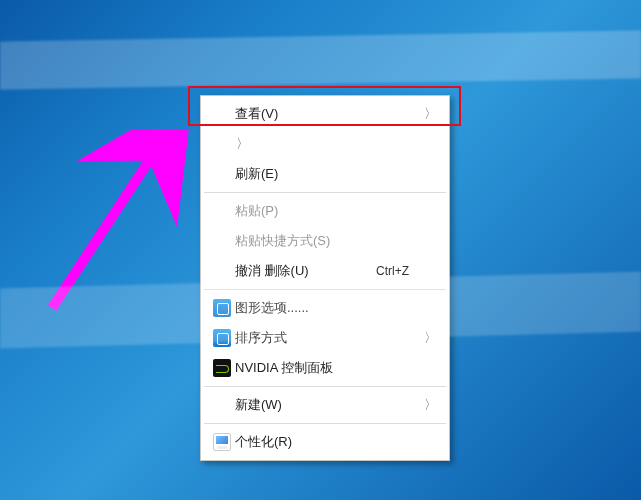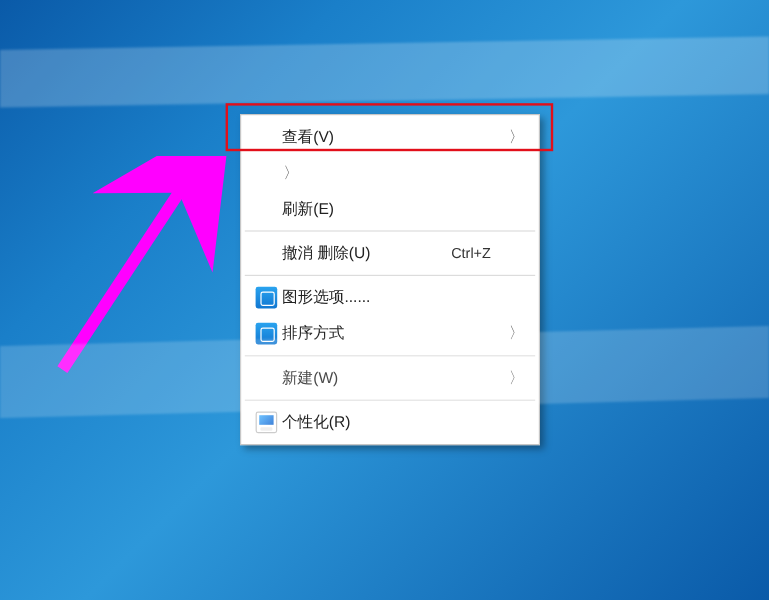--- a/index.html
+++ b/index.html
@@ -77,21 +77,31 @@
     </div>
 
     <div class="menu-row">
       <span class="icon-slot"></span>
       <span class="label-slot">刷新(E)</span>
       <span class="arrow-slot"></span>
     </div>
 
     <div class="sep"></div>
 
+    <div class="menu-row disabled">
+      <span class="icon-slot"></span>
+      <span class="label-slot">粘贴(P)</span>
+      <span class="arrow-slot"></span>
+    </div>
 
+    <div class="menu-row disabled">
+      <span class="icon-slot"></span>
+      <span class="label-slot">粘贴快捷方式(S)</span>
+      <span class="arrow-slot"></span>
+    </div>
 
     <div class="menu-row">
       <span class="icon-slot"></span>
       <span class="label-slot">撤消 删除(U)</span>
       <span class="shortcut-slot">Ctrl+Z</span>
       <span class="arrow-slot"></span>
     </div>
 
     <div class="sep"></div>
 
@@ -104,20 +114,27 @@
     </div>
 
     <div class="menu-row">
       <span class="icon-slot">
           <span class="ico ico-intel"></span>
         </span>
       <span class="label-slot">排序方式</span>
       <span class="arrow-slot">〉</span>
     </div>
 
+    <div class="menu-row">
+      <span class="icon-slot">
+          <span class="ico ico-nvidia"></span>
+        </span>
+      <span class="label-slot">NVIDIA 控制面板</span>
+      <span class="arrow-slot"></span>
+    </div>
 
     <div class="sep"></div>
 
     <div class="menu-row">
       <span class="icon-slot"></span>
       <span class="label-slot">新建(W)</span>
       <span class="arrow-slot">〉</span>
     </div>
 
     <div class="sep"></div>

